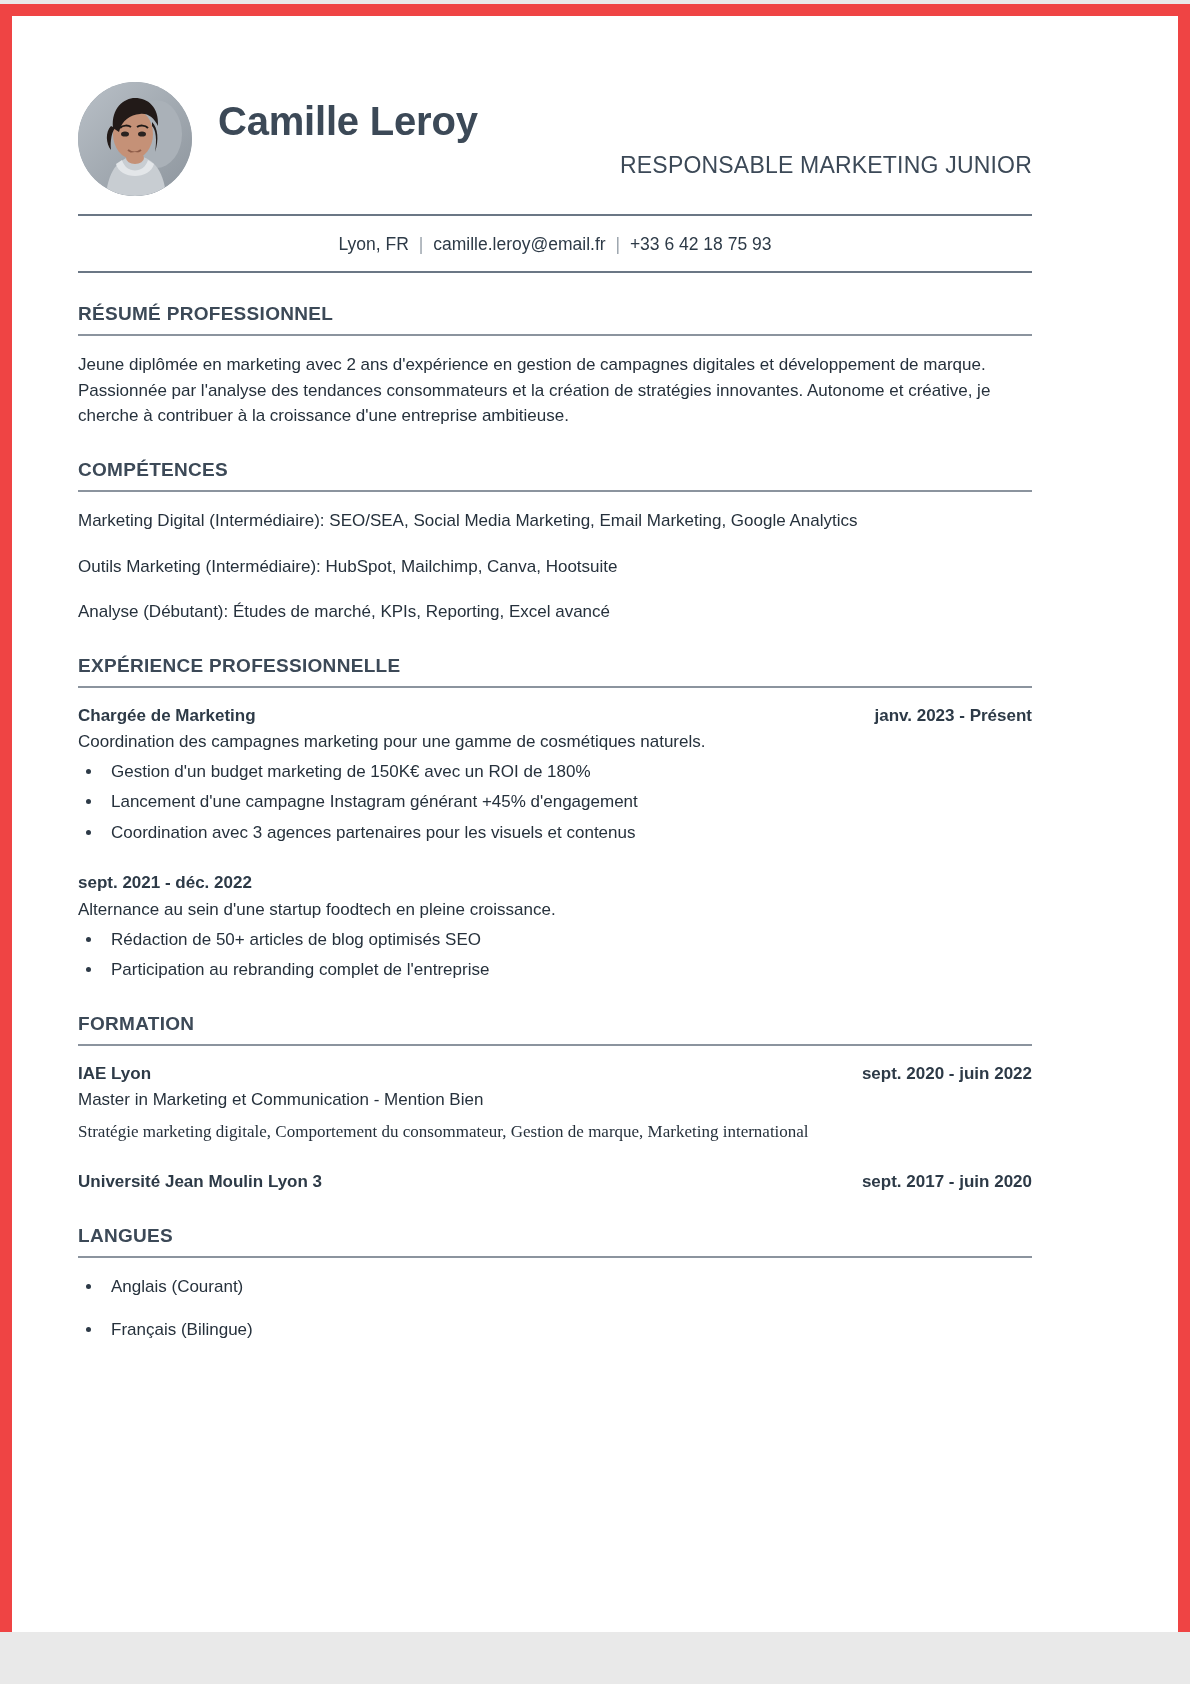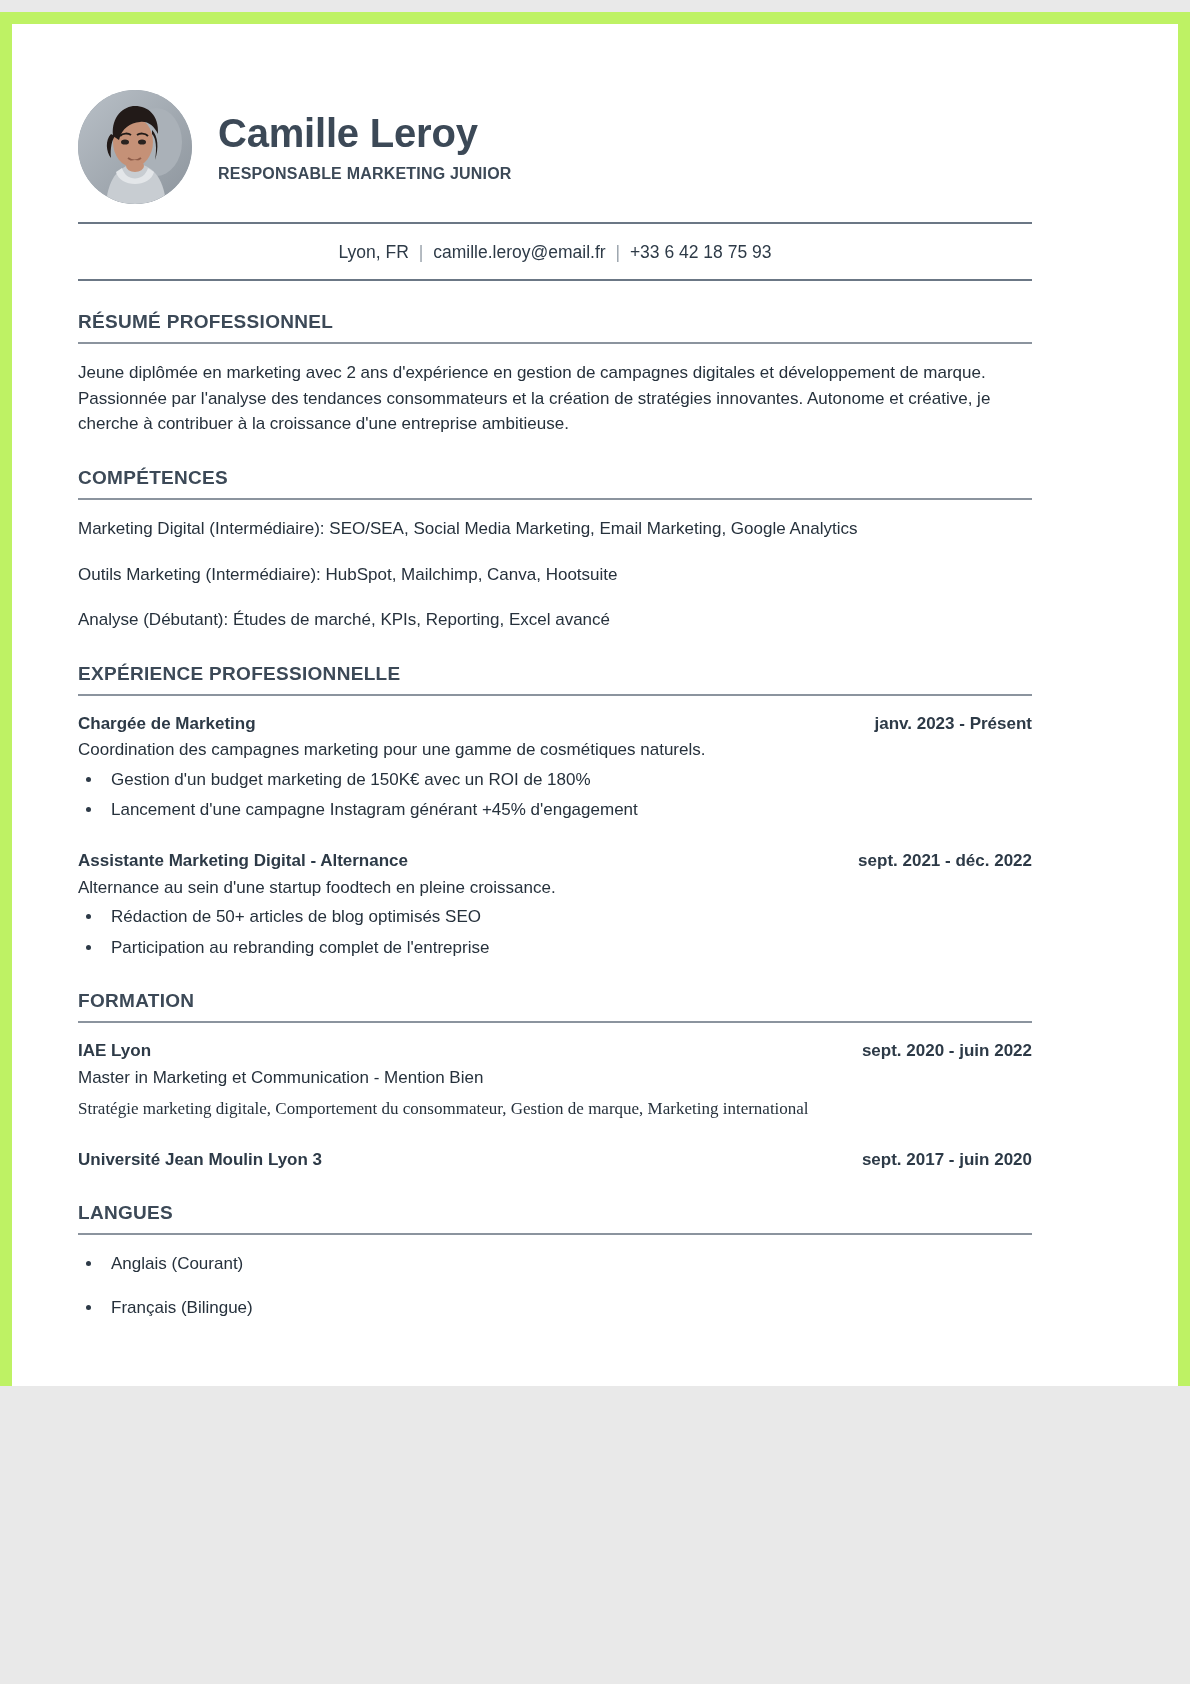--- a/index.html
+++ b/index.html
@@ -4,23 +4,23 @@
 <style>
   html, body {
     margin: 0;
     padding: 0;
     background: #e9e9e9;
     font-family: "Liberation Sans", sans-serif;
   }
   .page {
     position: relative;
     width: 1190px;
-    height: 1374px;
-    margin: 12px auto;
-    background: #bef264;
+    height: 1628px;
+    margin: 4px auto;
+    background: #ef4444;
     box-sizing: border-box;
     overflow: hidden;
   }
   .sheet {
     position: absolute;
     left: 12px;
     top: 12px;
     width: 1166px;
     height: 1660px;
     background: #ffffff;
@@ -54,26 +54,27 @@
   .name-block { flex: 1 1 auto; min-width: 0; }
   .full-name {
     font-size: 40px;
     font-weight: bold;
     color: #3c4957;
     letter-spacing: -0.2px;
     line-height: 1.12;
     margin: 0 0 8px 0;
   }
   .job-title {
-    font-size: 16px;
-    font-weight: bold;
+    font-size: 23px;
+    font-weight: normal;
     color: #3c4957;
     letter-spacing: 0.2px;
     line-height: 1.2;
     margin: 0;
+    text-align: right;
   }
 
   .rule {
     height: 0;
     border-top: 2px solid #6b7785;
     width: 100%;
   }
   .rule-thin {
     height: 0;
     border-top: 2px solid #8b949e;
@@ -286,26 +287,26 @@
 
           <div class="entry">
             <div class="entry-head">
               <div class="entry-title">Chargée de Marketing</div>
               <div class="entry-date">janv. 2023 - Présent</div>
             </div>
             <div class="entry-sub">Coordination des campagnes marketing pour une gamme de cosmétiques naturels.</div>
             <ul class="bullets">
               <li>Gestion d'un budget marketing de 150K€ avec un ROI de 180%</li>
               <li>Lancement d'une campagne Instagram générant +45% d'engagement</li>
+              <li>Coordination avec 3 agences partenaires pour les visuels et contenus</li>
             </ul>
           </div>
 
           <div class="entry">
             <div class="entry-head">
-              <div class="entry-title">Assistante Marketing Digital - Alternance</div>
               <div class="entry-date">sept. 2021 - déc. 2022</div>
             </div>
             <div class="entry-sub">Alternance au sein d'une startup foodtech en pleine croissance.</div>
             <ul class="bullets">
               <li>Rédaction de 50+ articles de blog optimisés SEO</li>
               <li>Participation au rebranding complet de l'entreprise</li>
             </ul>
           </div>
 
         </div>

